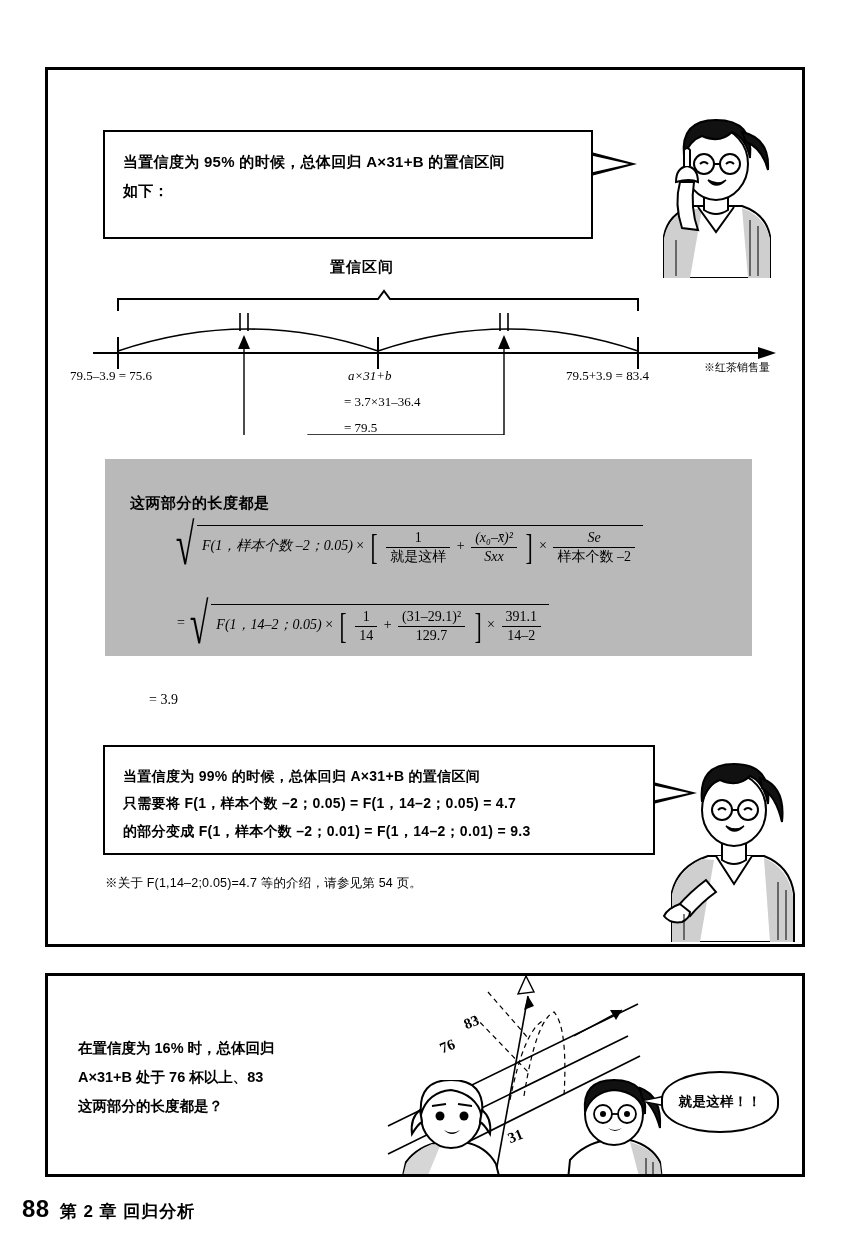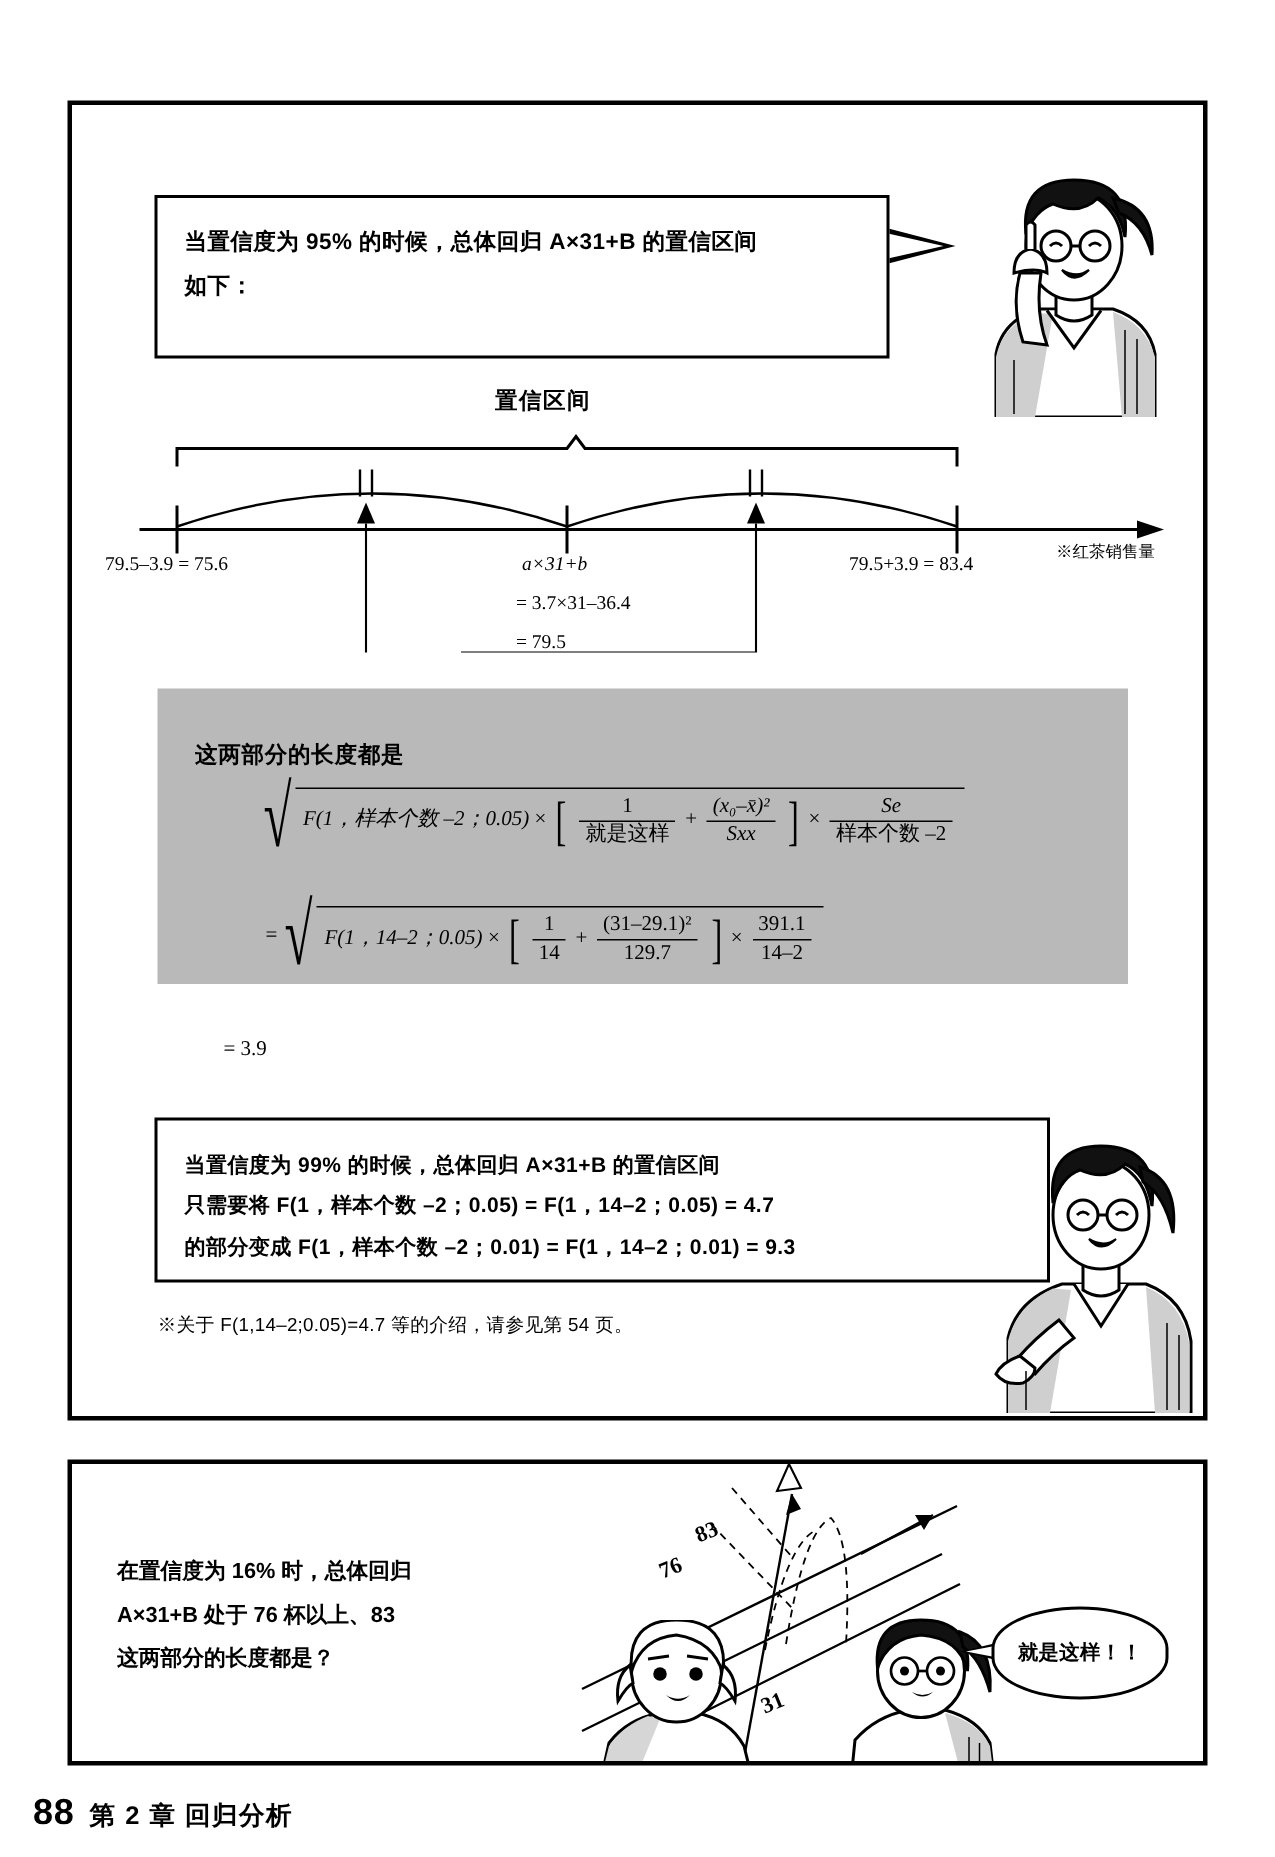--- a/index.html
+++ b/index.html
@@ -187,21 +187,21 @@
     top: 590px;
     font-family: "Liberation Serif", serif;
     font-size: 14px;
     margin-top: 32px;
   }
 
   
   #balloon-2 {
     left: 55px;
     top: 675px;
-    width: 597px;
+    width: 552px;
     height: 110px;
     padding: 16px 18px;
   }
   #balloon-2 .balloon-text { line-height: 1.95; font-size: 14px; }
   .tail-2 {
     position: absolute;
     left: 605px;
     top: 712px;
     width: 0;
     height: 0;

